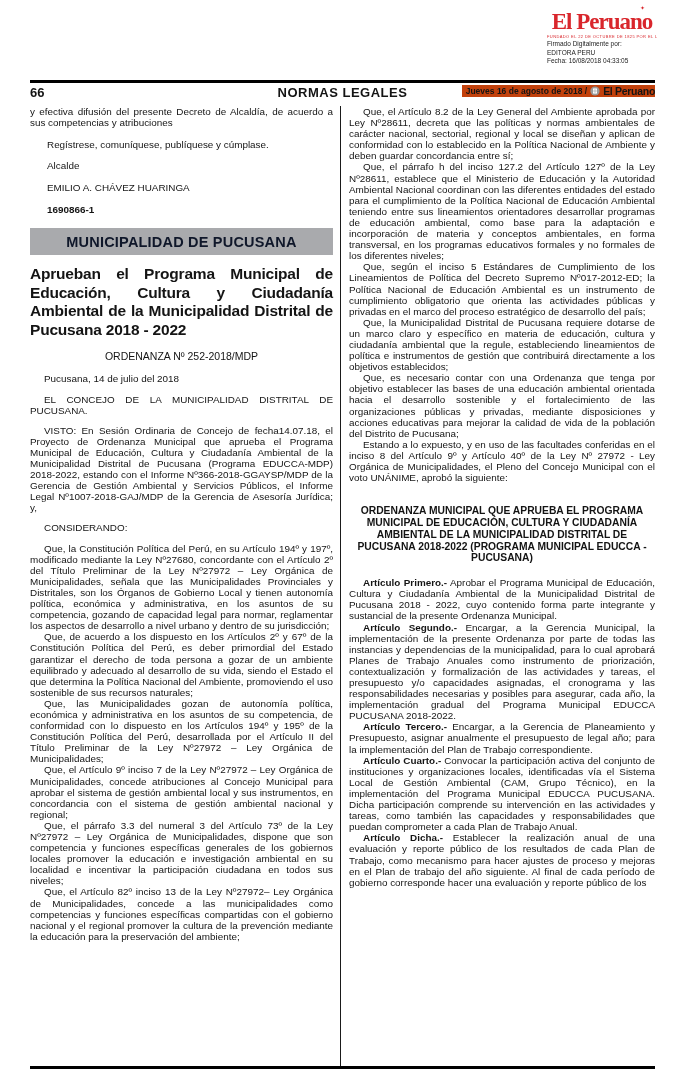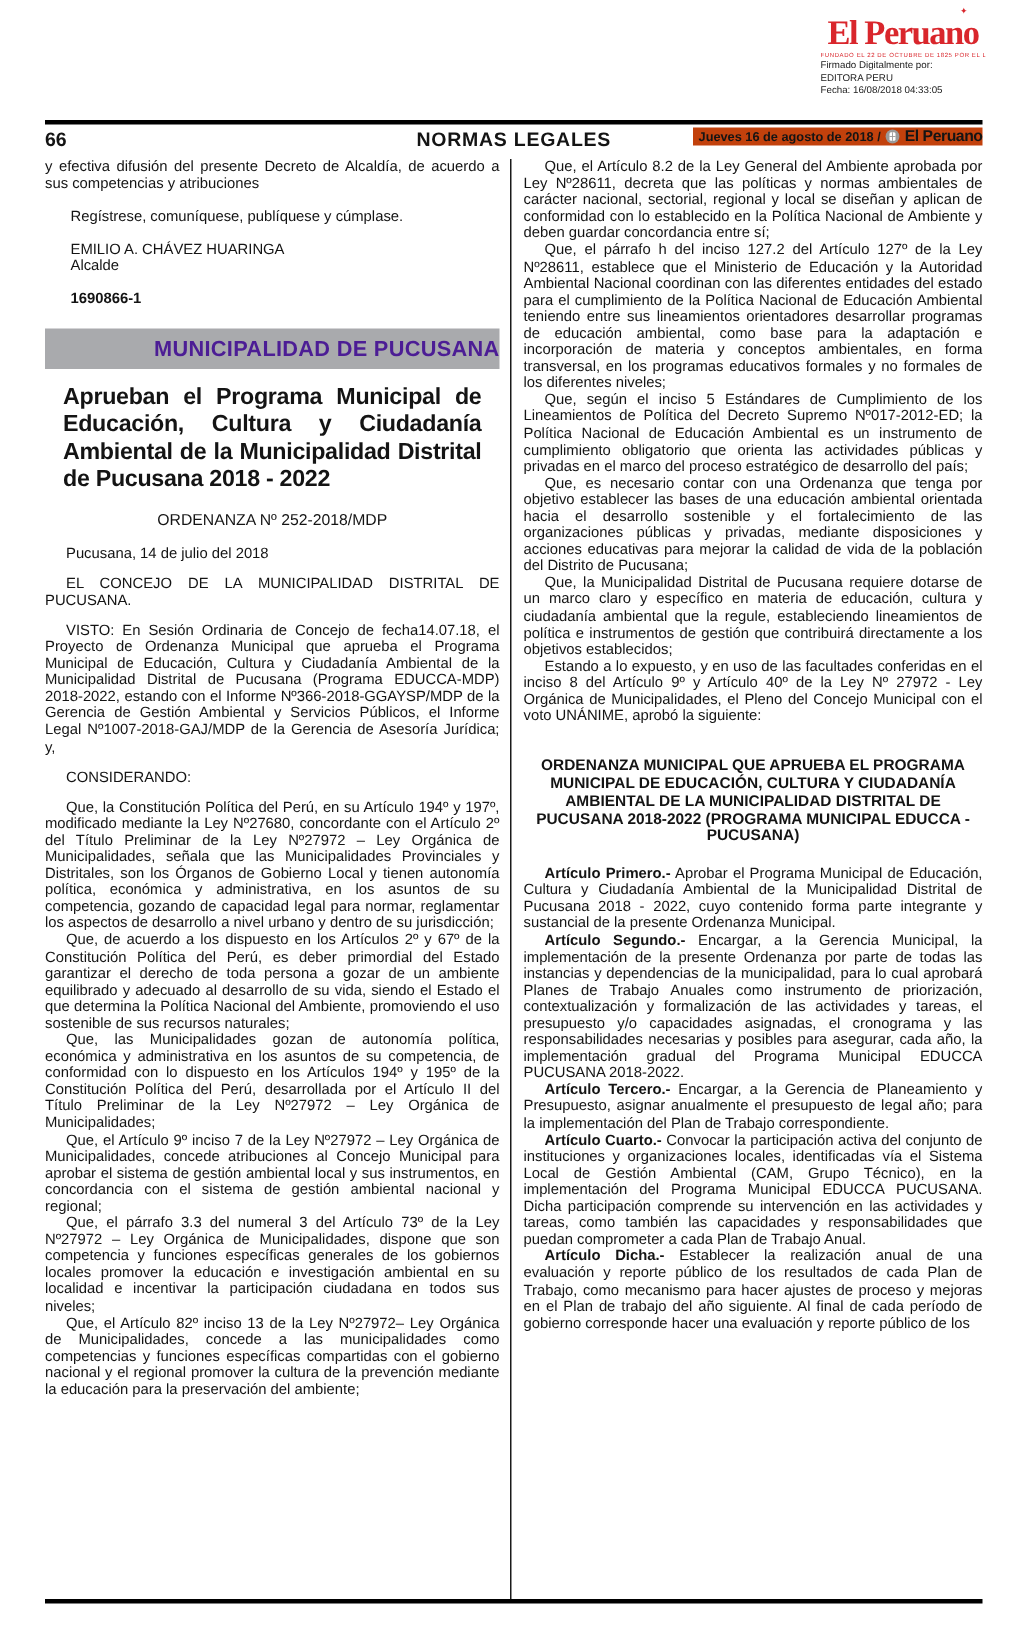--- a/index.html
+++ b/index.html
@@ -56,27 +56,27 @@
     margin:0;font-size:9.9px;line-height:11.1px;
     text-align:justify;text-indent:14px;
   }
   .para.cont{text-indent:0;}
   .blk{margin-left:17px;font-size:9.9px;line-height:11.1px;}
   .gap8{margin-top:9px;}
   .gap10{margin-top:11px;}
   .bold{font-weight:bold;}
 
   .banner{
-    background:var(--banner-gray);color:#4c1d95;
+    background:var(--banner-gray);color:#0f172a;
     font-weight:bold;font-size:14.5px;letter-spacing:.2px;
-    text-align:right;padding:6px 0 5px;margin:13px 0 10px;
+    text-align:center;padding:6px 0 5px;margin:13px 0 10px;
   }
   .article-title{
     font-weight:bold;font-size:15.5px;line-height:18.5px;
-    text-align:justify;margin:0 12px 11px;letter-spacing:-.2px;
+    text-align:justify;margin:0 0 11px;letter-spacing:-.2px;
   }
   .ord-number{
     text-align:center;font-weight:normal;font-size:10.5px;line-height:12px;
     margin:0 0 11px;
   }
   .center-title{
     text-align:center;font-weight:bold;font-size:10.3px;line-height:11.8px;
     margin:22px 6px 13px;
   }
 </style>
@@ -111,22 +111,22 @@
       </svg>
       <b class="header-brand">El Peruano</b>
     </span>
   </div>
 
   <div class="columns">
 
     <div class="col col-left">
       <p class="para cont">y efectiva difusión del presente Decreto de Alcaldía, de acuerdo a sus competencias y atribuciones</p>
       <p class="blk gap10">Regístrese, comuníquese, publíquese y cúmplase.</p>
+      <p class="blk" style="margin-top:0">Alcalde</p>
       <p class="blk gap10" style="margin-bottom:0">EMILIO A. CHÁVEZ HUARINGA</p>
-      <p class="blk" style="margin-top:0">Alcalde</p>
       <p class="blk bold gap10">1690866-1</p>
 
       <div class="banner">MUNICIPALIDAD DE PUCUSANA</div>
 
       <h1 class="article-title">Aprueban el Programa Municipal de Educación, Cultura y Ciudadanía Ambiental de la Municipalidad Distrital de Pucusana 2018 - 2022</h1>
       <p class="ord-number">ORDENANZA Nº 252-2018/MDP</p>
 
       <p class="para">Pucusana, 14 de julio del 2018</p>
       <p class="para gap8">EL CONCEJO DE LA MUNICIPALIDAD DISTRITAL DE PUCUSANA.</p>
       <p class="para gap8">VISTO: En Sesión Ordinaria de Concejo de fecha14.07.18, el Proyecto de Ordenanza Municipal que aprueba el Programa Municipal de Educación, Cultura y Ciudadanía Ambiental de la Municipalidad Distrital de Pucusana (Programa EDUCCA-MDP) 2018-2022, estando con el Informe Nº366-2018-GGAYSP/MDP de la Gerencia de Gestión Ambiental y Servicios Públicos, el Informe Legal Nº1007-2018-GAJ/MDP de la Gerencia de Asesoría Jurídica; y,</p>
@@ -138,22 +138,22 @@
       <p class="para">Que, el párrafo 3.3 del numeral 3 del Artículo 73º de la Ley Nº27972 – Ley Orgánica de Municipalidades, dispone que son competencia y funciones específicas generales de los gobiernos locales promover la educación e investigación ambiental en su localidad e incentivar la participación ciudadana en todos sus niveles;</p>
       <p class="para">Que, el Artículo 82º inciso 13 de la Ley Nº27972– Ley Orgánica de Municipalidades, concede a las municipalidades como competencias y funciones específicas compartidas con el gobierno nacional y el regional promover la cultura de la prevención mediante la educación para la preservación del ambiente;</p>
     </div>
 
     <div class="divider"></div>
 
     <div class="col col-right">
       <p class="para">Que, el Artículo 8.2 de la Ley General del Ambiente aprobada por Ley Nº28611, decreta que las políticas y normas ambientales de carácter nacional, sectorial, regional y local se diseñan y aplican de conformidad con lo establecido en la Política Nacional de Ambiente y deben guardar concordancia entre sí;</p>
       <p class="para">Que, el párrafo h del inciso 127.2 del Artículo 127º de la Ley Nº28611, establece que el Ministerio de Educación y la Autoridad Ambiental Nacional coordinan con las diferentes entidades del estado para el cumplimiento de la Política Nacional de Educación Ambiental teniendo entre sus lineamientos orientadores desarrollar programas de educación ambiental, como base para la adaptación e incorporación de materia y conceptos ambientales, en forma transversal, en los programas educativos formales y no formales de los diferentes niveles;</p>
       <p class="para">Que, según el inciso 5 Estándares de Cumplimiento de los Lineamientos de Política del Decreto Supremo Nº017-2012-ED; la Política Nacional de Educación Ambiental es un instrumento de cumplimiento obligatorio que orienta las actividades públicas y privadas en el marco del proceso estratégico de desarrollo del país;</p>
+      <p class="para">Que, la Municipalidad Distrital de Pucusana requiere dotarse de un marco claro y específico en materia de educación, cultura y ciudadanía ambiental que la regule, estableciendo lineamientos de política e instrumentos de gestión que contribuirá directamente a los objetivos establecidos;</p>
       <p class="para">Que, es necesario contar con una Ordenanza que tenga por objetivo establecer las bases de una educación ambiental orientada hacia el desarrollo sostenible y el fortalecimiento de las organizaciones públicas y privadas, mediante disposiciones y acciones educativas para mejorar la calidad de vida de la población del Distrito de Pucusana;</p>
-      <p class="para">Que, la Municipalidad Distrital de Pucusana requiere dotarse de un marco claro y específico en materia de educación, cultura y ciudadanía ambiental que la regule, estableciendo lineamientos de política e instrumentos de gestión que contribuirá directamente a los objetivos establecidos;</p>
       <p class="para">Estando a lo expuesto, y en uso de las facultades conferidas en el inciso 8 del Artículo 9º y Artículo 40º de la Ley Nº 27972 - Ley Orgánica de Municipalidades, el Pleno del Concejo Municipal con el voto UNÁNIME, aprobó la siguiente:</p>
 
       <p class="center-title">ORDENANZA MUNICIPAL QUE APRUEBA EL PROGRAMA MUNICIPAL DE EDUCACIÓN, CULTURA Y CIUDADANÍA AMBIENTAL DE LA MUNICIPALIDAD DISTRITAL DE PUCUSANA 2018-2022 (PROGRAMA MUNICIPAL EDUCCA - PUCUSANA)</p>
 
       <p class="para"><strong>Artículo Primero.-</strong><span> Aprobar el Programa Municipal de Educación, Cultura y Ciudadanía Ambiental de la Municipalidad Distrital de Pucusana 2018 - 2022, cuyo contenido forma parte integrante y sustancial de la presente Ordenanza Municipal.</span></p>
       <p class="para"><strong>Artículo Segundo.-</strong><span> Encargar, a la Gerencia Municipal, la implementación de la presente Ordenanza por parte de todas las instancias y dependencias de la municipalidad, para lo cual aprobará Planes de Trabajo Anuales como instrumento de priorización, contextualización y formalización de las actividades y tareas, el presupuesto y/o capacidades asignadas, el cronograma y las responsabilidades necesarias y posibles para asegurar, cada año, la implementación gradual del Programa Municipal EDUCCA PUCUSANA 2018-2022.</span></p>
       <p class="para"><strong>Artículo Tercero.-</strong><span> Encargar, a la Gerencia de Planeamiento y Presupuesto, asignar anualmente el presupuesto de legal año; para la implementación del Plan de Trabajo correspondiente.</span></p>
       <p class="para"><strong>Artículo Cuarto.-</strong><span> Convocar la participación activa del conjunto de instituciones y organizaciones locales, identificadas vía el Sistema Local de Gestión Ambiental (CAM, Grupo Técnico), en la implementación del Programa Municipal EDUCCA PUCUSANA. Dicha participación comprende su intervención en las actividades y tareas, como también las capacidades y responsabilidades que puedan comprometer a cada Plan de Trabajo Anual.</span></p>
       <p class="para"><strong>Artículo Dicha.-</strong><span> Establecer la realización anual de una evaluación y reporte público de los resultados de cada Plan de Trabajo, como mecanismo para hacer ajustes de proceso y mejoras en el Plan de trabajo del año siguiente. Al final de cada período de gobierno corresponde hacer una evaluación y reporte público de los</span></p>
     </div>

